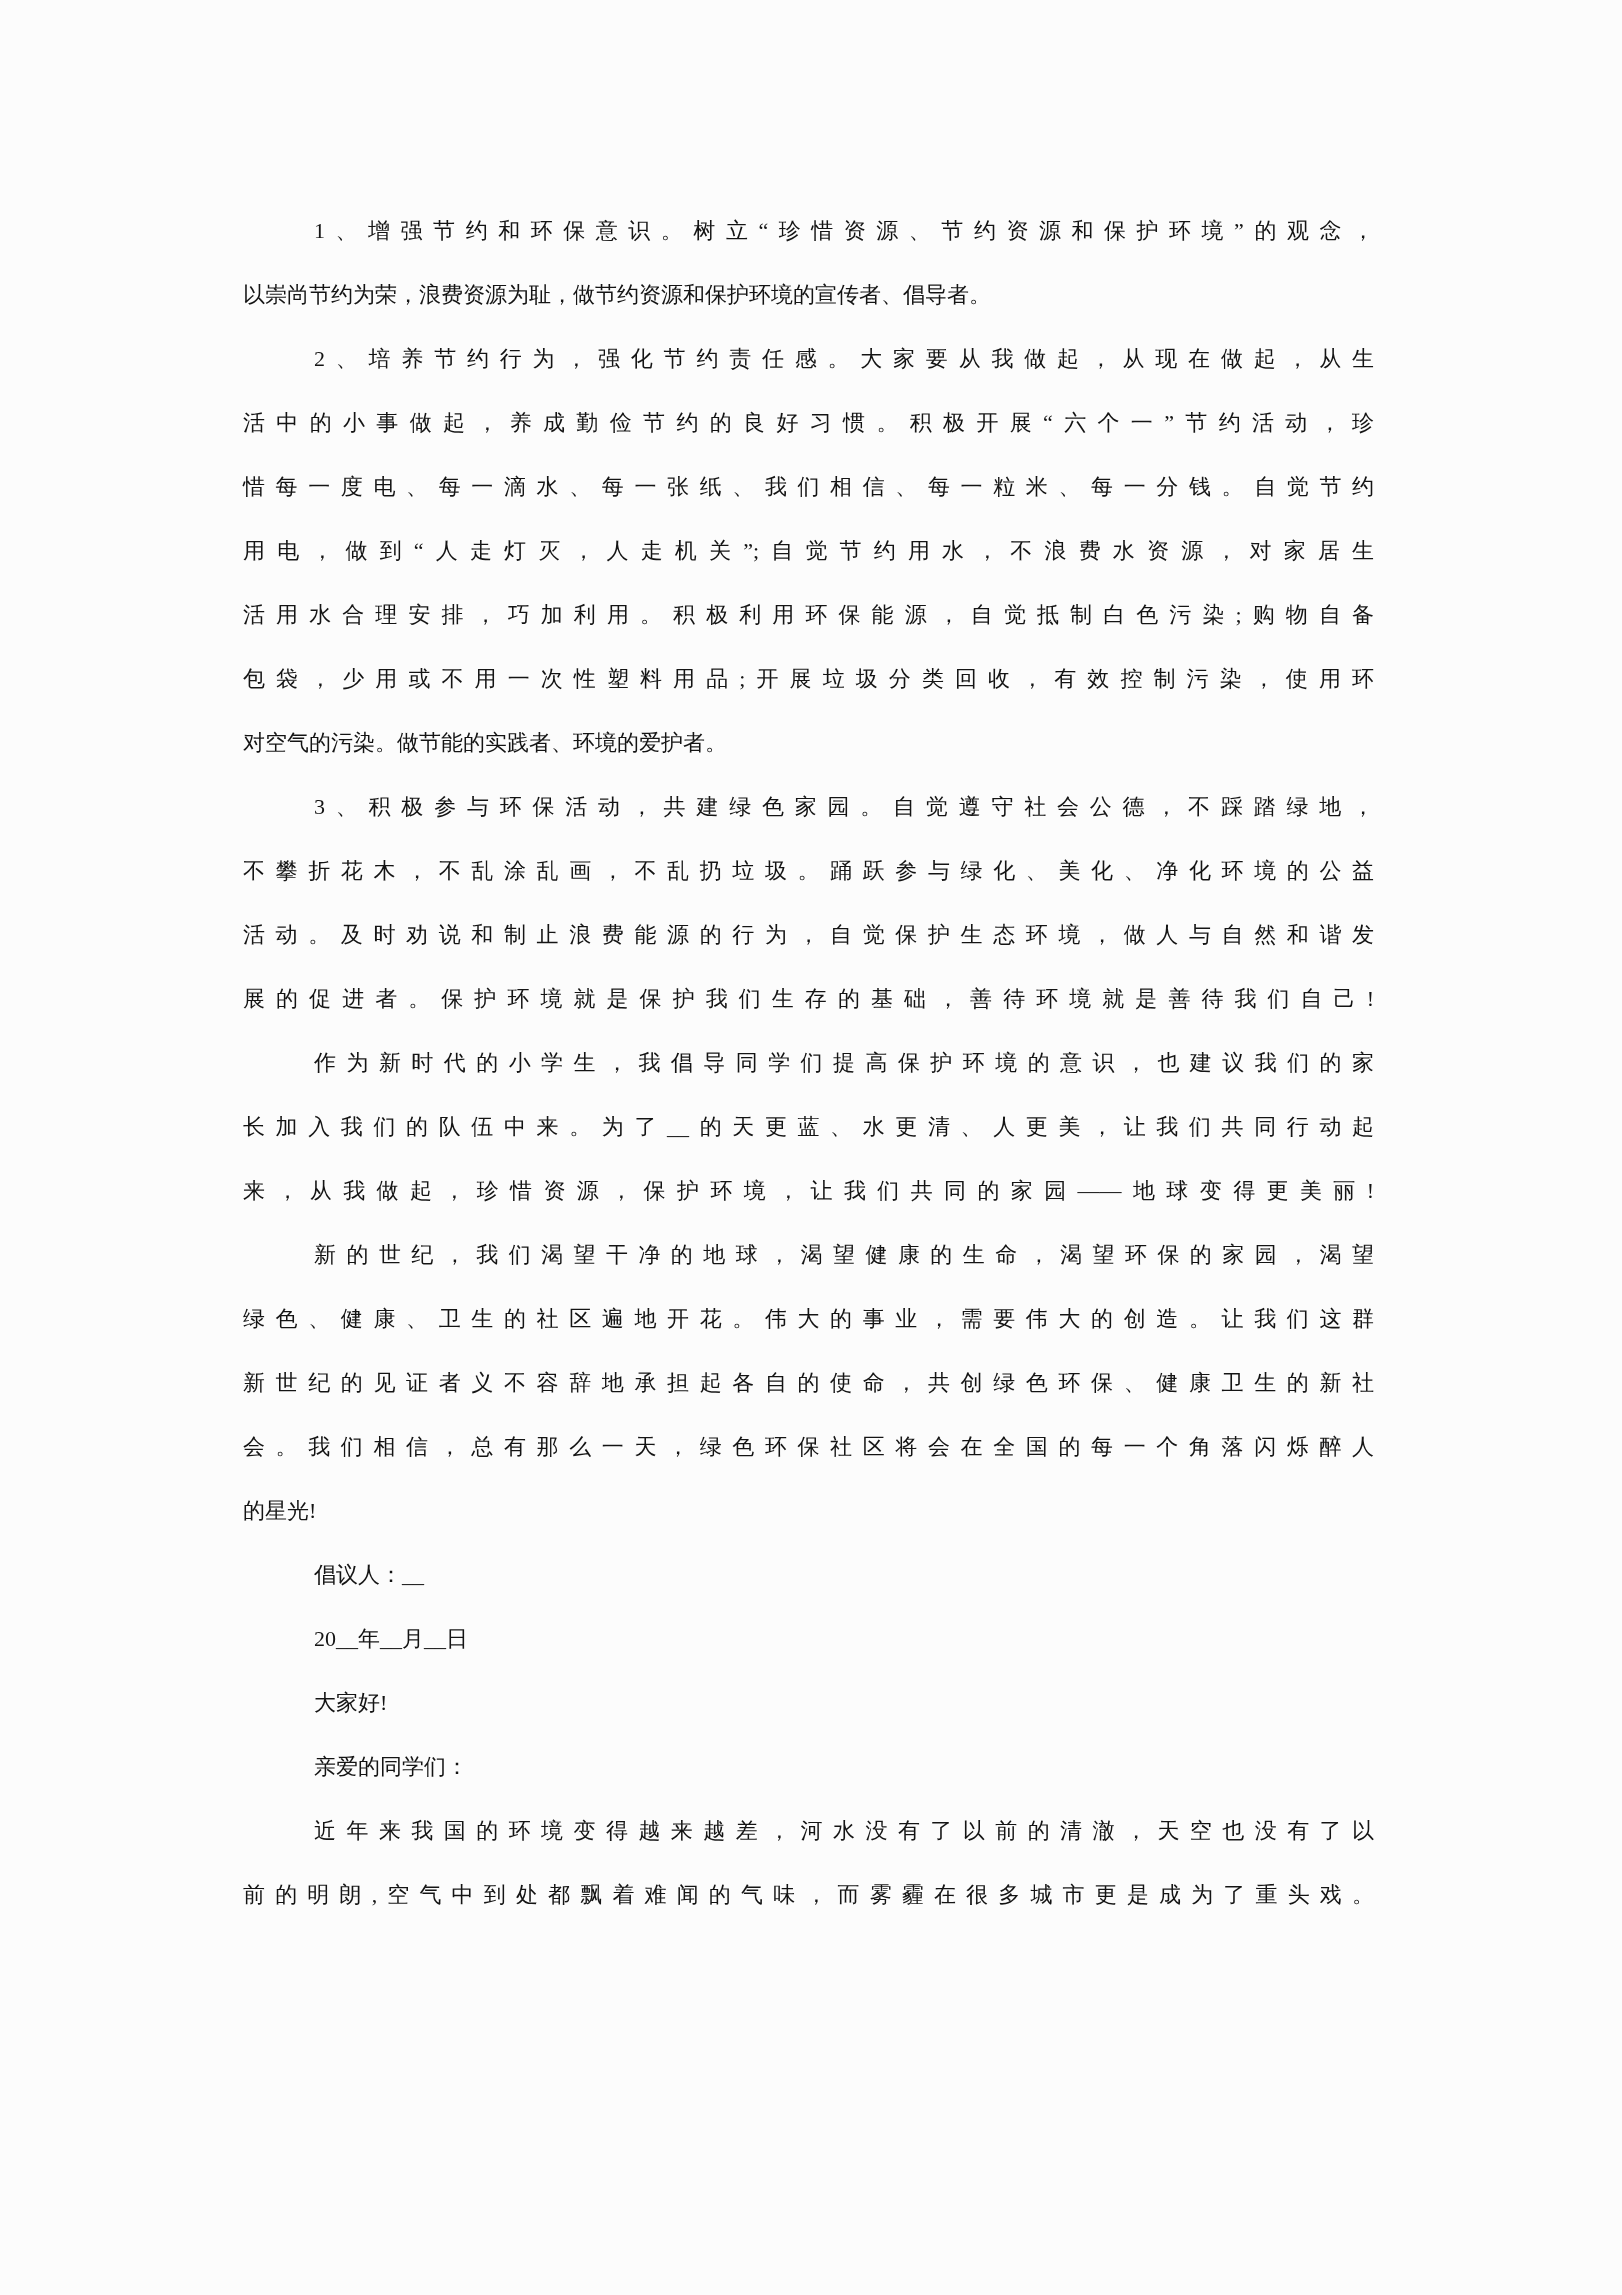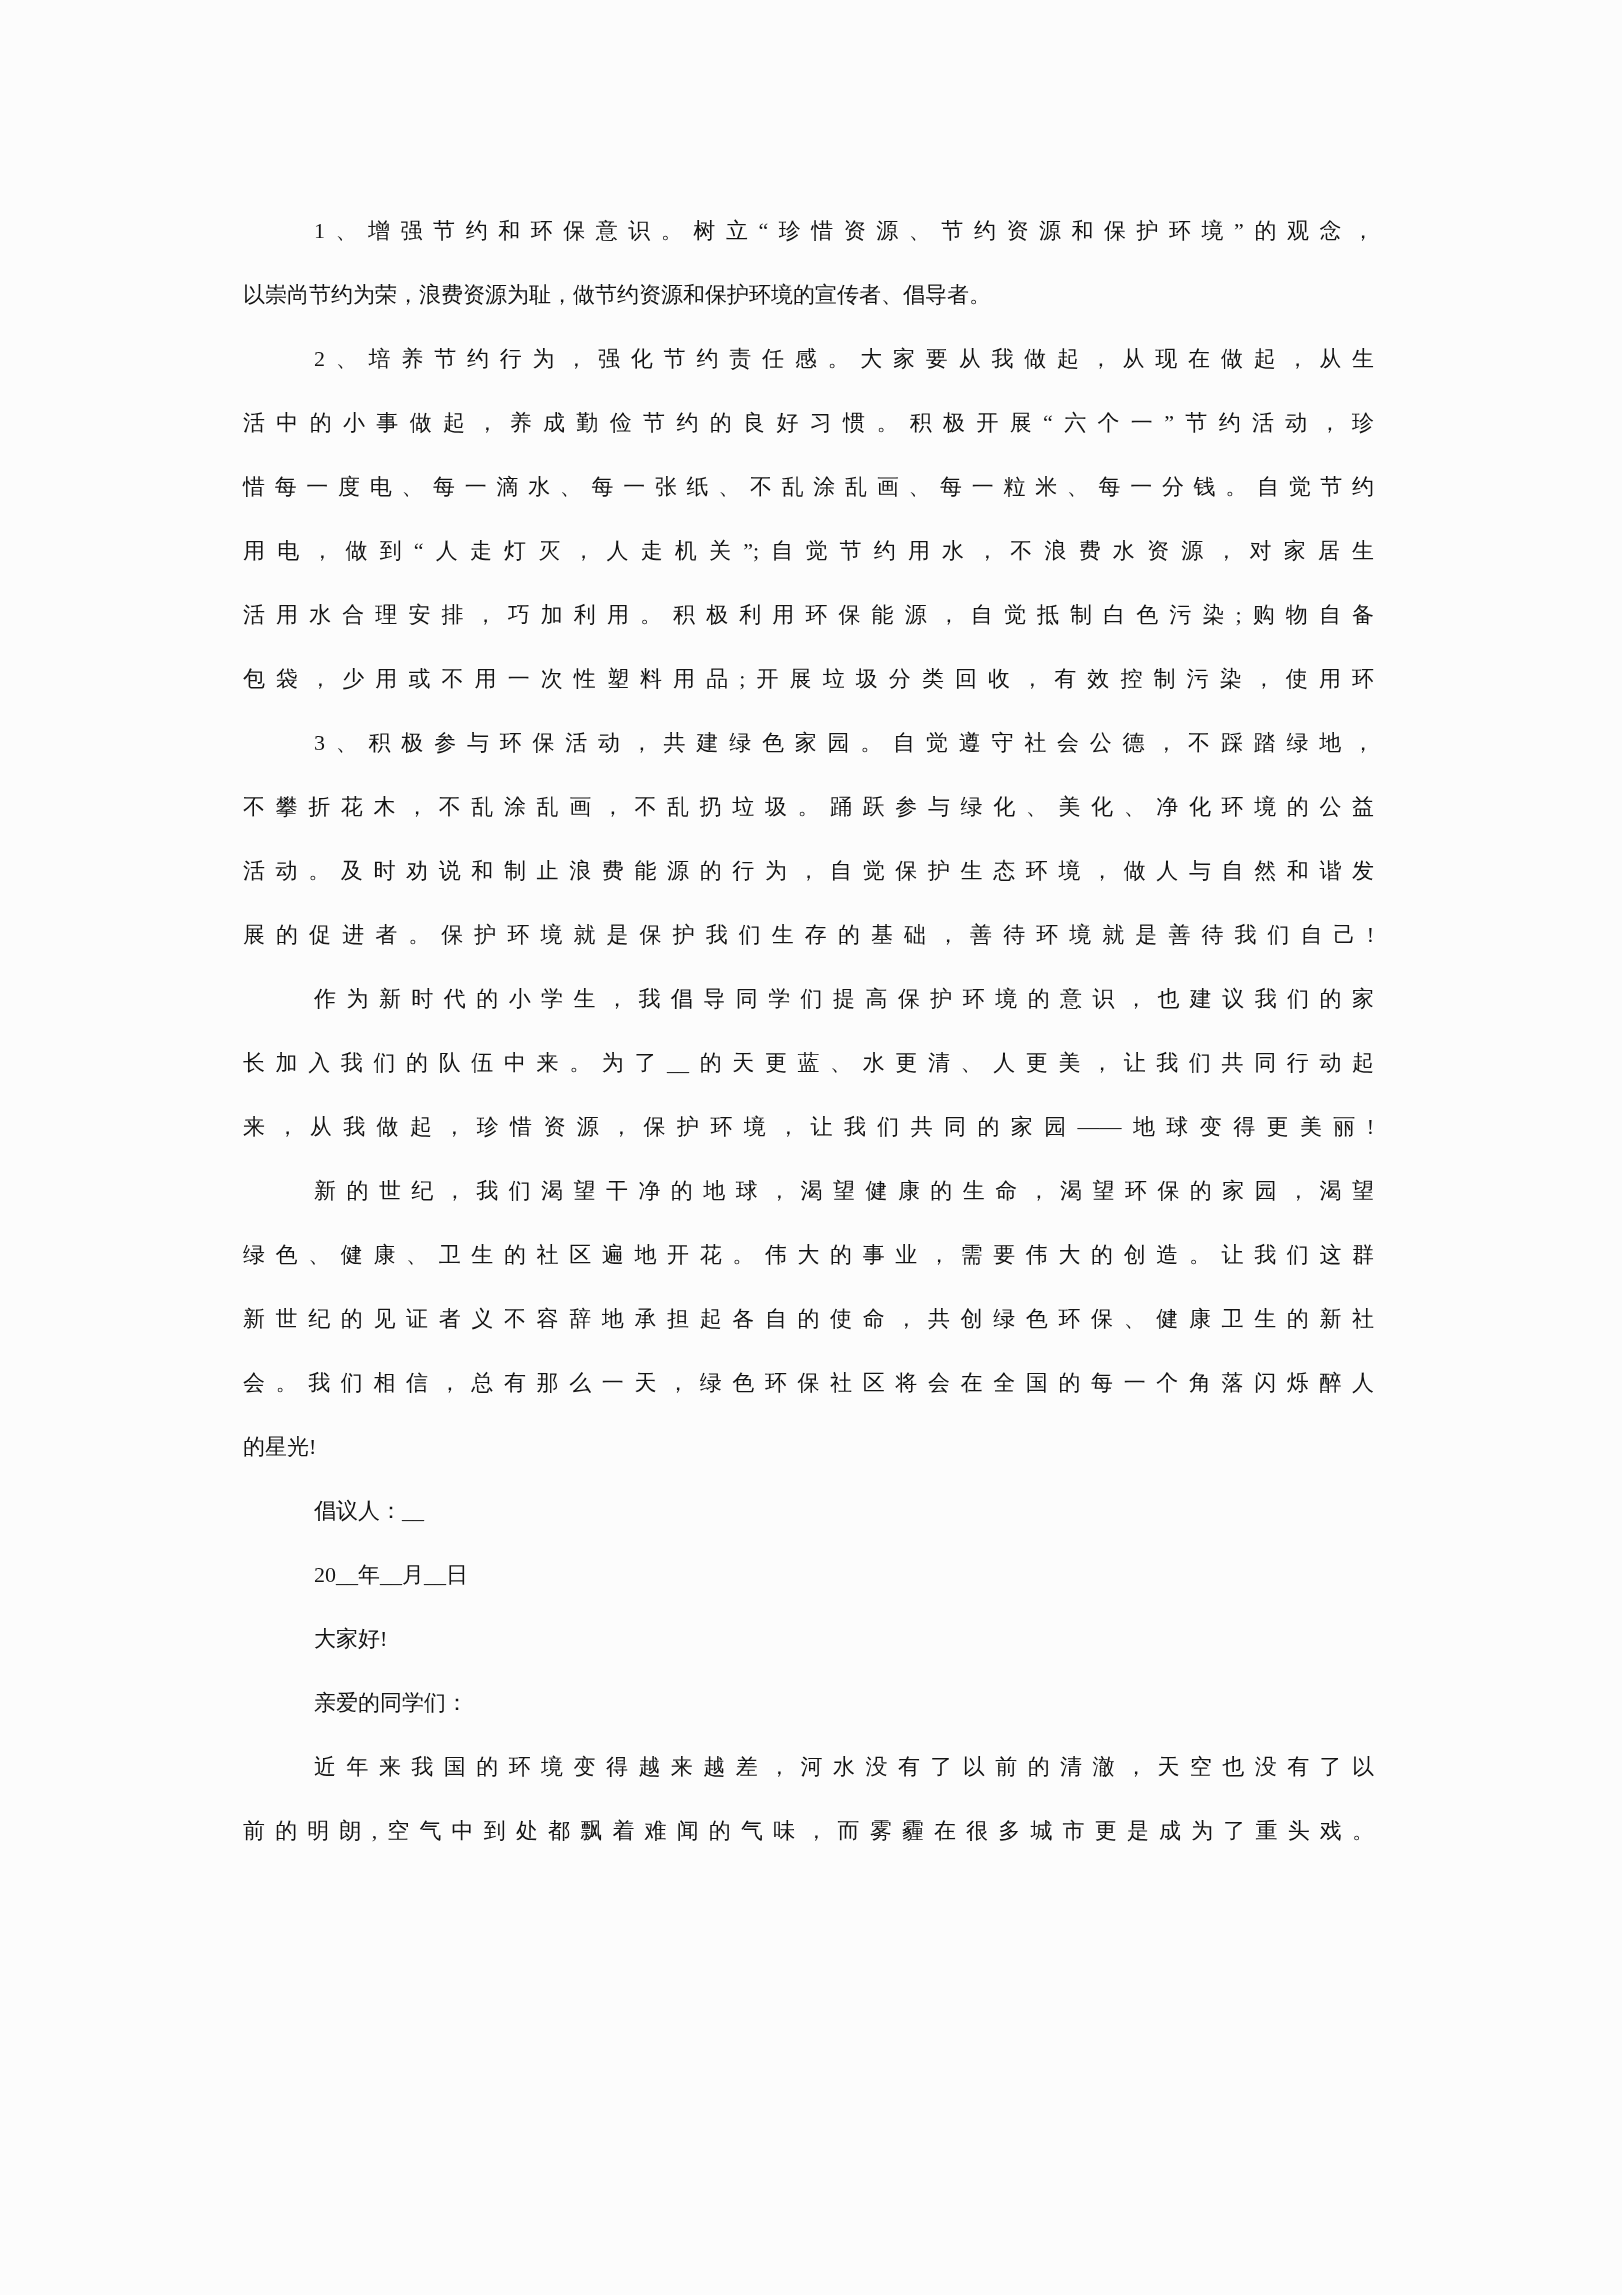--- a/index.html
+++ b/index.html
@@ -40,24 +40,25 @@
 </style>
 </head>
 <body>
 
 <div class="page" style="background: rgb(252, 252, 252);">
   <div class="content" style="color: rgb(20, 20, 20);">
       <div class="line indent justify">1、增强节约和环保意识。树立“珍惜资源、节约资源和保护环境”的观念，</div>
       <div class="line">以崇尚节约为荣，浪费资源为耻，做节约资源和保护环境的宣传者、倡导者。</div>
       <div class="line indent justify">2、培养节约行为，强化节约责任感。大家要从我做起，从现在做起，从生</div>
       <div class="line justify">活中的小事做起，养成勤俭节约的良好习惯。积极开展“六个一”节约活动，珍</div>
-      <div class="line justify">惜每一度电、每一滴水、每一张纸、不乱涂乱画、每一粒米、每一分钱。自觉节约</div>
+      <div class="line justify">惜每一度电、每一滴水、每一张纸、我们相信、每一粒米、每一分钱。自觉节约</div>
       <div class="line justify">用电，做到“人走灯灭，人走机关”;自觉节约用水，不浪费水资源，对家居生</div>
       <div class="line justify">活用水合理安排，巧加利用。积极利用环保能源，自觉抵制白色污染;购物自备</div>
       <div class="line justify">包袋，少用或不用一次性塑料用品;开展垃圾分类回收，有效控制污染，使用环</div>
+      <div class="line">对空气的污染。做节能的实践者、环境的爱护者。</div>
       <div class="line indent justify">3、积极参与环保活动，共建绿色家园。自觉遵守社会公德，不踩踏绿地，</div>
       <div class="line justify">不攀折花木，不乱涂乱画，不乱扔垃圾。踊跃参与绿化、美化、净化环境的公益</div>
       <div class="line justify">活动。及时劝说和制止浪费能源的行为，自觉保护生态环境，做人与自然和谐发</div>
       <div class="line justify">展的促进者。保护环境就是保护我们生存的基础，善待环境就是善待我们自己!</div>
       <div class="line indent justify">作为新时代的小学生，我倡导同学们提高保护环境的意识，也建议我们的家</div>
       <div class="line justify">长加入我们的队伍中来。为了__的天更蓝、水更清、人更美，让我们共同行动起</div>
       <div class="line justify">来，从我做起，珍惜资源，保护环境，让我们共同的家园——地球变得更美丽!</div>
       <div class="line indent justify">新的世纪，我们渴望干净的地球，渴望健康的生命，渴望环保的家园，渴望</div>
       <div class="line justify">绿色、健康、卫生的社区遍地开花。伟大的事业，需要伟大的创造。让我们这群</div>
       <div class="line justify">新世纪的见证者义不容辞地承担起各自的使命，共创绿色环保、健康卫生的新社</div>

